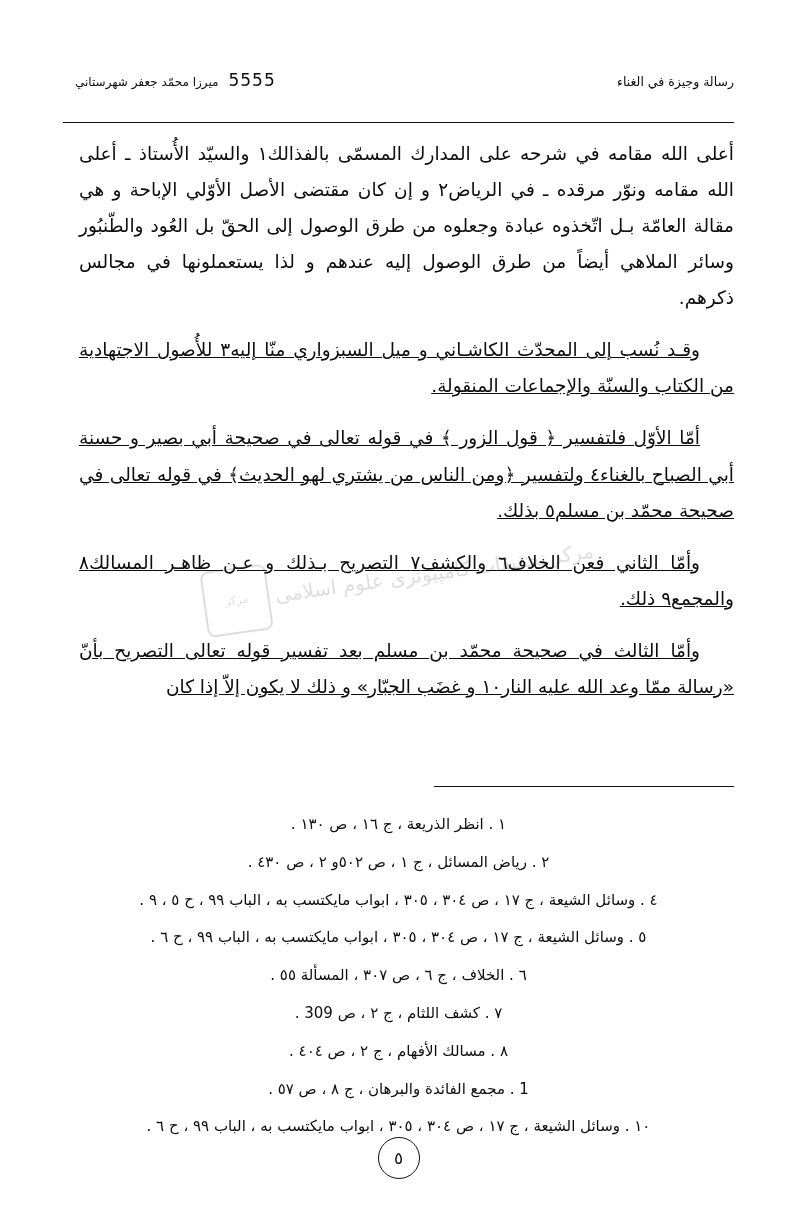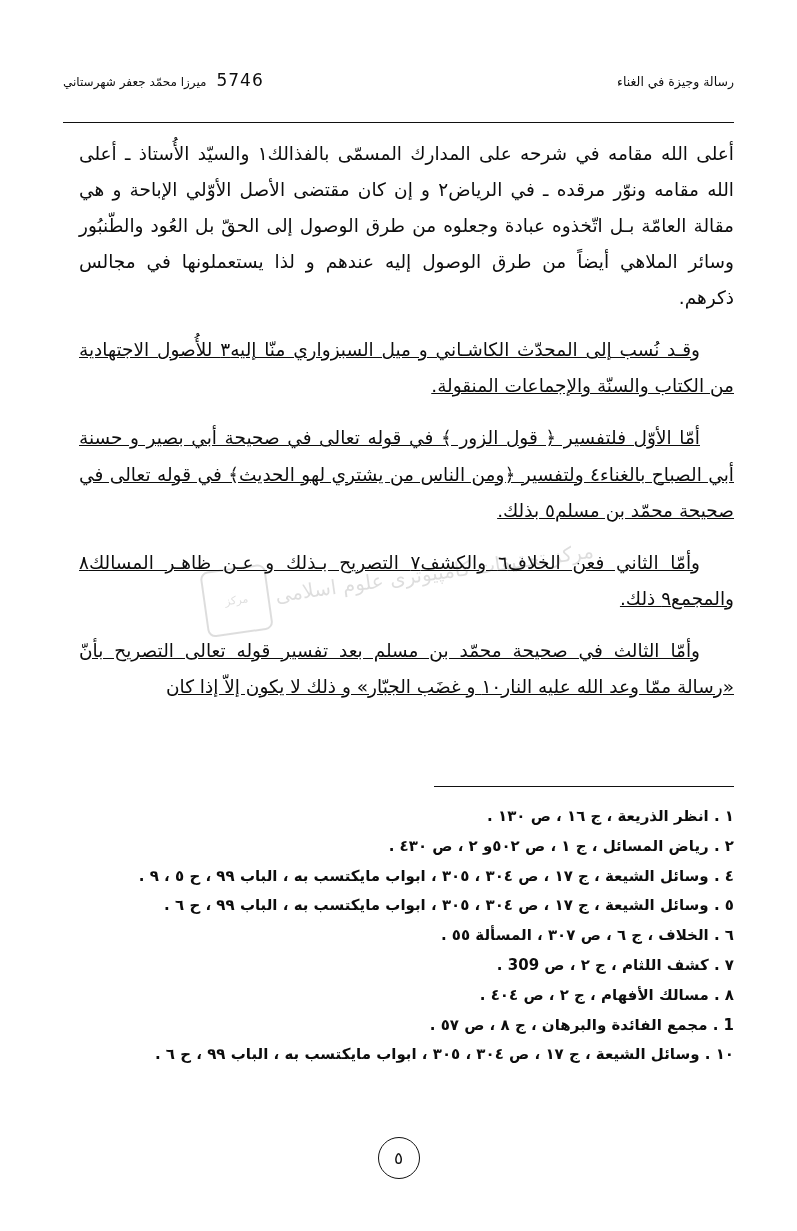--- a/index.html
+++ b/index.html
@@ -20,21 +20,21 @@
     position: absolute;
     inset: 0;
     padding: 0;
   }
 
   
   .header {
     position: absolute;
     top: 70px;
     right: 63px;
-    left: 63px;
+    left: 75px;
     display: flex;
     flex-direction: row-reverse;
     justify-content: space-between;
     align-items: baseline;
     font-size: 12.5px;
     letter-spacing: 0.3px;
   }
   .header-left {
     display: flex;
     flex-direction: row-reverse;
@@ -129,24 +129,23 @@
   
   .footnotes {
     position: absolute;
     top: 800px;
     right: 63px;
     left: 63px;
     font-size: 15px;
     line-height: 1.72;
   }
   .fn-item {
-    margin: 4px 0 2px 0;
-    text-align: right;
+    margin: 12px 0 2px 0;
+    text-align: center;
     white-space: nowrap;
-    font-weight: bold;
   }
 
   
   .page-circle {
     position: absolute;
     bottom: 52px;
     left: 0;
     right: 0;
     display: flex;
     justify-content: center;
@@ -163,21 +162,21 @@
   }
 </style>
 </head>
 <body>
 
 <div class="page">
 
   <div class="header">
     <div class="header-left">
       <span class="header-author">ميرزا محمّد جعفر شهرستاني</span>
-      <span class="page-number-top">5746</span>
+      <span class="page-number-top">5555</span>
     </div>
     <span class="header-title">رسالة وجيزة في الغناء</span>
   </div>
 
   <div class="rule"></div>
 
   <div class="body-area">
     <p class="para">أعلى الله مقامه في شرحه على المدارك المسمّى بالفذالك١ والسيّد الأُستاذ ـ أعلى الله مقامه ونوّر مرقده ـ في الرياض٢ و إن كان مقتضى الأصل الأوّلي الإباحة و هي مقالة العامّة بـل اتّخذوه عبادة وجعلوه من طرق الوصول إلى الحقّ بل العُود والطّنبُور وسائر الملاهي أيضاً من طرق الوصول إليه عندهم و لذا يستعملونها في مجالس ذكرهم.</p>
     <p class="para indent">وقـد نُسب إلى المحدّث الكاشـاني و ميل السبزواري منّا إليه٣ للأُصول الاجتهادية من الكتاب والسنّة والإجماعات المنقولة.</p>
     <p class="para indent">أمّا الأوّل فلتفسير ﴿ قول الزور ﴾ في قوله تعالى في صحيحة أبي بصير و حسنة أبي الصباح بالغناء٤ ولتفسير ﴿ومن الناس من يشتري لهو الحديث﴾ في قوله تعالى في صحيحة محمّد بن مسلم٥ بذلك.</p>

